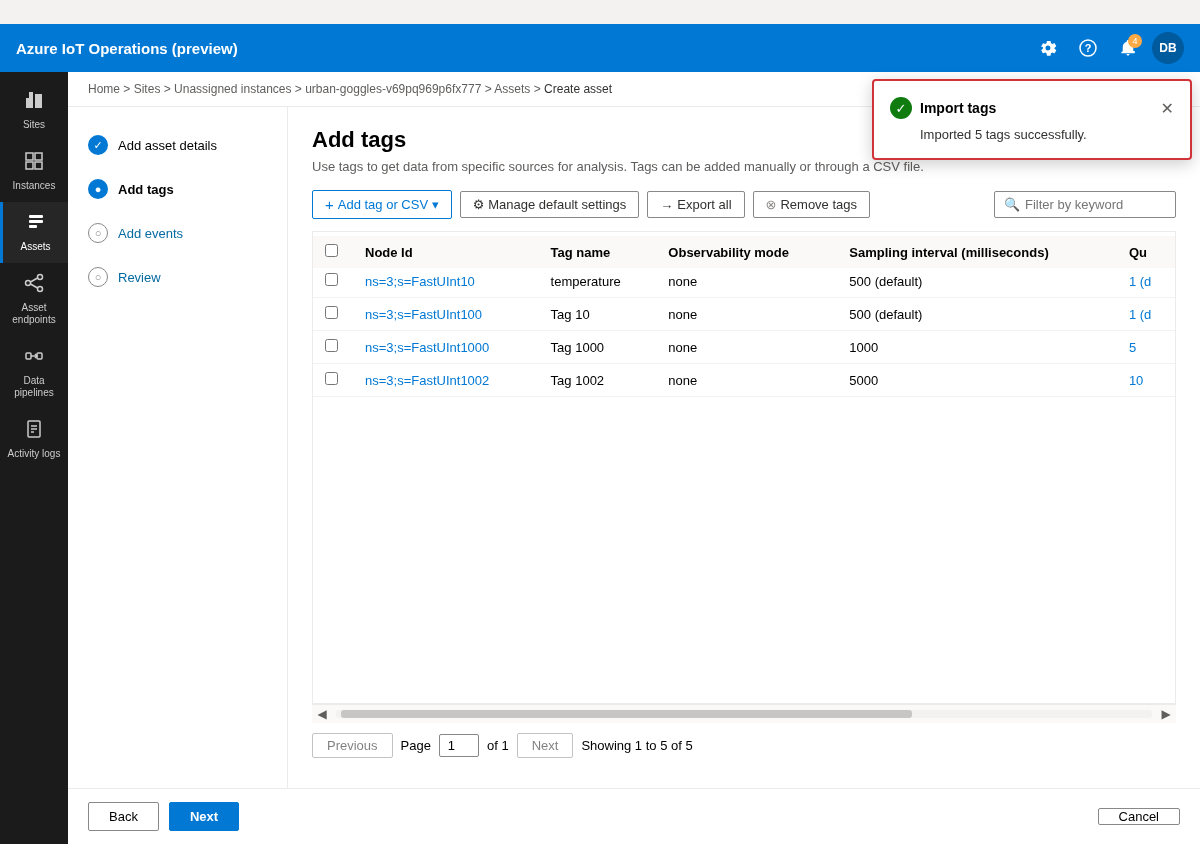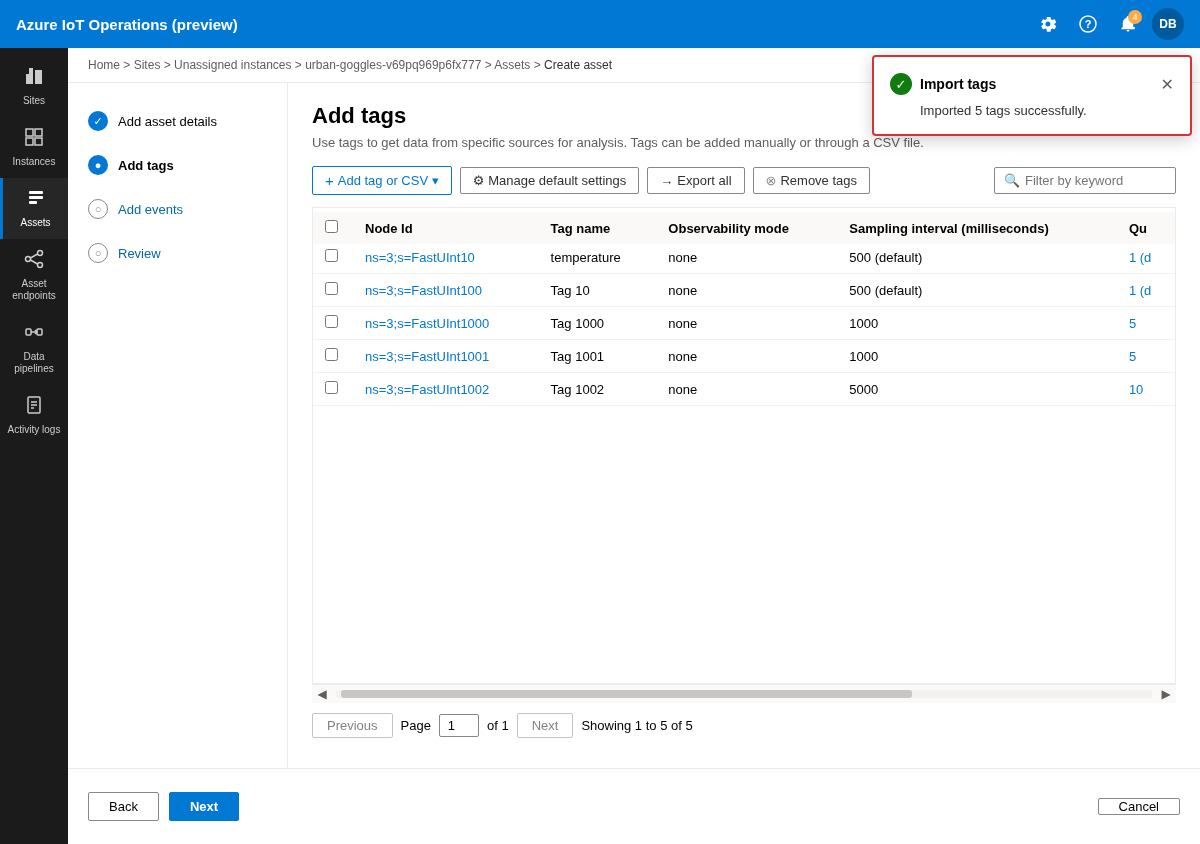--- a/index.html
+++ b/index.html
@@ -64,21 +64,21 @@
     .node-link { color: #0078d4; cursor: pointer; }
     .col-checkbox { width: 40px; }
 
     
     .pagination { display: flex; align-items: center; gap: 8px; padding: 10px 0; flex-shrink: 0; }
     .page-btn { padding: 4px 14px; border: 1px solid #8a8886; background: white; cursor: pointer; font-size: 13px; border-radius: 2px; color: #000000; }
     .page-btn:disabled { opacity: 0.5; cursor: default; }
     .page-input { width: 40px; border: 1px solid #8a8886; text-align: center; padding: 3px; font-size: 13px; border-radius: 2px; }
 
     
-    .bottom-bar { height: 76px; background: #fff; border-top: 1px solid #edebe9; display: flex; align-items: center; padding: 0 20px; gap: 10px; flex-shrink: 0; }
+    .bottom-bar { height: 56px; background: #fff; border-top: 1px solid #edebe9; display: flex; align-items: center; padding: 0 20px; gap: 10px; flex-shrink: 0; }
     .btn-back { padding: 6px 20px; border: 1px solid #8a8886; background: white; cursor: pointer; font-size: 13px; border-radius: 2px; }
     .btn-next { padding: 6px 20px; border: 1px solid #0078d4; background: #0078d4; color: white; cursor: pointer; font-size: 13px; border-radius: 2px; font-weight: 600; }
     .btn-cancel { padding: 0 20px; border: 1px solid #8a8886; background: white; cursor: pointer; font-size: 13px; border-radius: 2px; margin-left: auto; }
 
     
     .notification-popup { position: absolute; top: 55px; right: 8px; width: 320px; background: white; border: 2px solid #d13438; border-radius: 4px; box-shadow: 0 4px 16px rgba(0,0,0,0.2); padding: 16px; z-index: 100; }
     .notif-header { display: flex; align-items: center; gap: 8px; margin-bottom: 8px; }
     .notif-success-icon { width: 22px; height: 22px; border-radius: 50%; background: #107c10; display: flex; align-items: center; justify-content: center; color: white; font-size: 13px; flex-shrink: 0; }
     .notif-title { font-weight: 600; font-size: 14px; flex: 1; }
     .notif-close { cursor: pointer; color: #605e5c; font-size: 16px; }
@@ -86,21 +86,21 @@
 
     
     .hscroll { display: flex; align-items: center; background: #faf9f8; border-top: 1px solid #edebe9; padding: 2px 0; flex-shrink: 0; }
     .hscroll-arrow { width: 20px; text-align: center; cursor: pointer; color: #605e5c; font-size: 12px; flex-shrink: 0; }
     .hscroll-track { flex: 1; height: 8px; background: #f3f2f1; position: relative; border-radius: 3px; margin: 2px 4px; }
     .hscroll-thumb { position: absolute; left: 5px; top: 0; width: 70%; height: 8px; background: #c8c6c4; border-radius: 3px; }
   </style>
 </head>
 <body>
 
-<div style="position: relative; width: 1200px; height: 844px; overflow: hidden; display: flex; flex-direction: column;">
+<div style="position: relative; width: 1200px; height: 844px; overflow: hidden; display: flex; flex-direction: column; margin-top: 24px;">
 
   <div class="topbar">
     <span class="topbar-title">Azure IoT Operations (preview)</span>
     <div class="topbar-icons">
       <div class="topbar-icon-btn">
         <svg width="18" height="18" viewBox="0 0 18 18" fill="white">
             <path d="M9 11.5a2.5 2.5 0 110-5 2.5 2.5 0 010 5zm6.45-1.25a6.1 6.1 0 00.05-.75 6.1 6.1 0 00-.05-.75l1.62-1.27a.39.39 0 00.09-.49l-1.54-2.66a.38.38 0 00-.47-.17l-1.91.77a5.64 5.64 0 00-1.29-.75l-.29-2.03A.38.38 0 0011.28 2h-3.08a.38.38 0 00-.38.32L7.54 4.35a5.64 5.64 0 00-1.29.75l-1.91-.77a.37.37 0 00-.47.17L2.33 7.16a.37.37 0 00.09.49L3.94 7.9A5.73 5.73 0 003.89 9c0 .25.02.51.05.75L2.42 11.02a.39.39 0 00-.09.49l1.54 2.66c.09.17.3.23.47.17l1.91-.77c.41.29.84.53 1.29.75l.29 2.03c.04.19.21.32.38.32h3.08c.19 0 .34-.13.38-.32l.29-2.03a5.64 5.64 0 001.29-.75l1.91.77c.17.07.38 0 .47-.17l1.54-2.66a.37.37 0 00-.09-.49l-1.62-1.27z"></path>
           </svg>
       </div>
       <div class="topbar-icon-btn">
@@ -296,30 +296,20 @@
       <td><span class="node-link">ns=3;s=FastUInt1000</span></td>
       <td>Tag 1000</td>
       <td>none</td>
       <td>1000</td>
       <td style="color:#0078d4;">5</td>
     </tr>
                   <tr>
       <td class="col-checkbox">
         <input type="checkbox" style="">
       </td>
-      <td><span class="node-link">ns=3;s=FastUInt1001</span></td>
-      <td>Tag 1001</td>
-      <td>none</td>
-      <td>1000</td>
-      <td style="color:#0078d4;">5</td>
-    </tr>
-                  <tr>
-      <td class="col-checkbox">
-        <input type="checkbox" style="">
-      </td>
       <td><span class="node-link">ns=3;s=FastUInt1002</span></td>
       <td>Tag 1002</td>
       <td>none</td>
       <td>5000</td>
       <td style="color:#0078d4;">10</td>
     </tr>
                 </tbody>
             </table>
           </div>
 

